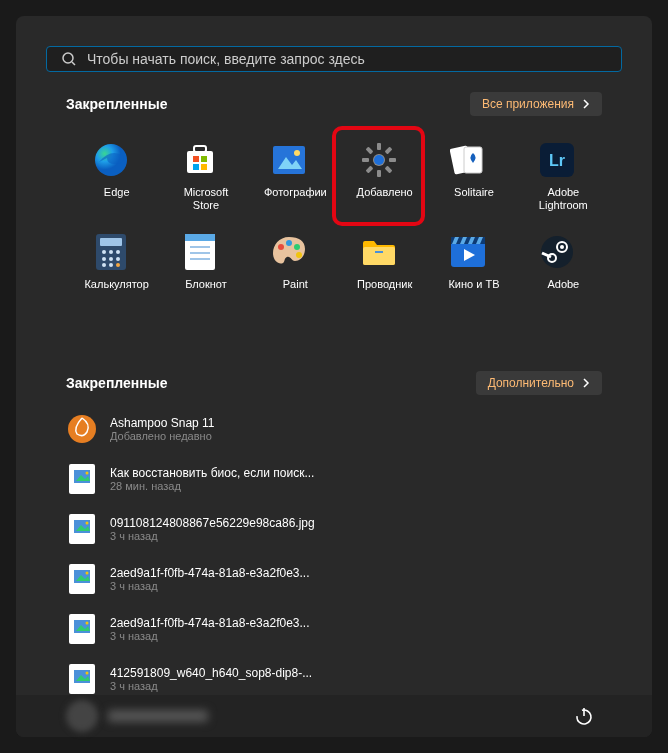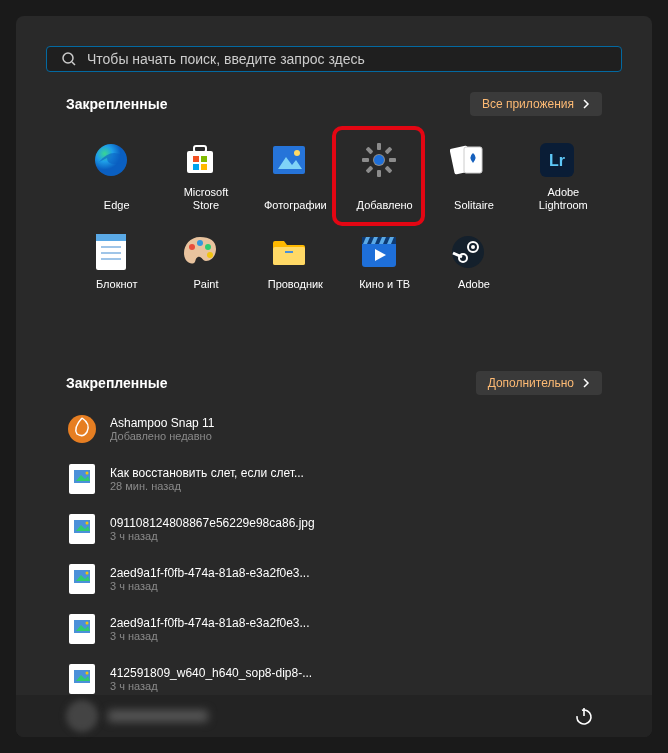--- a/index.html
+++ b/index.html
@@ -6,21 +6,21 @@
   body { background: #1a1a1a; width: 668px; height: 753px; overflow: hidden; }
   .startmenu { background: #292929; width: 636px; height: 721px; margin: 16px; border-radius: 8px; position: relative; display: flex; flex-direction: column; }
   .search-bar { margin: 30px 30px 20px 30px; height: 36px; background: #1f1f1f; border: 1px solid #0369a1; border-radius: 4px; display: flex; align-items: center; padding: 0 14px; color: #ccc; font-size: 14px; }
   .search-bar svg { margin-right: 10px; flex-shrink:0;}
   .section { padding: 0 50px; }
   .section-head { display: flex; justify-content: space-between; align-items: center; margin-bottom: 18px; }
   .section-title { color: #fff; font-size: 14px; font-weight: 600; }
   .pill-btn { background: #3a3a3a; color: #fdba74; border: none; border-radius: 4px; padding: 5px 12px; font-size: 12px; display: flex; align-items: center; gap: 8px; cursor: pointer; }
   .pill-btn svg { flex-shrink:0; }
   .grid { display: grid; grid-template-columns: repeat(6, 1fr); gap: 4px 0; }
-  .app { display: flex; flex-direction: column; align-items: center; justify-content: space-between; padding: 6px 0 10px 0; cursor: pointer; border-radius: 4px; position: relative; }
+  .app { display: flex; flex-direction: column; align-items: center; justify-content: flex-start; padding: 6px 0 10px 0; cursor: pointer; border-radius: 4px; position: relative; }
   .app .icon-wrap { width: 40px; height: 40px; display: flex; align-items: center; justify-content: center; }
   .app .label { color: #fff; font-size: 11px; margin-top: 6px; text-align: center; line-height: 1.2; max-width: 80px; padding-left: 12px; }
   .highlight { position: absolute; border: 4px solid #e30613; border-radius: 10px; pointer-events: none; }
   .rec-section { padding: 0 50px; margin-top: 70px; }
   .rec-grid { display: grid; grid-template-columns: 1fr; column-gap: 24px; row-gap: 18px; margin-top: 4px;}
   .rec-item { display: flex; align-items: center; gap: 12px; cursor: pointer; }
   .rec-icon { width: 32px; height: 32px; flex-shrink: 0; display:flex; align-items:center; justify-content:center;}
   .rec-text { display: flex; flex-direction: column; overflow: hidden; }
   .rec-title { color: #fff; font-size: 12px; white-space: nowrap; overflow: hidden; text-overflow: ellipsis; max-width: 210px; }
   .rec-sub { color: #8a8a8a; font-size: 11px; }
@@ -135,20 +135,38 @@
       <div class="app">
         <div class="icon-wrap">
           <svg width="34" height="34" viewBox="0 0 34 34">
               <rect width="34" height="34" rx="6" fill="#0a1d36"></rect>
               <text x="17" y="23" text-anchor="middle" fill="#5fc9f8" font-size="16" font-weight="bold" font-family="Arial">Lr</text>
             </svg>
         </div>
         <div class="label">Adobe Lightroom</div>
       </div>
 
+      <div class="app">
+        <div class="icon-wrap">
+          <svg width="30" height="36" viewBox="0 0 30 36">
+              <rect width="30" height="36" rx="3" fill="#2e4a6b"></rect>
+              <rect x="4" y="4" width="22" height="8" rx="1" fill="#9fc5e8"></rect>
+              <circle cx="8" cy="18" r="2" fill="#cfe2f3"></circle>
+              <circle cx="15" cy="18" r="2" fill="#cfe2f3"></circle>
+              <circle cx="22" cy="18" r="2" fill="#cfe2f3"></circle>
+              <circle cx="8" cy="25" r="2" fill="#cfe2f3"></circle>
+              <circle cx="15" cy="25" r="2" fill="#cfe2f3"></circle>
+              <circle cx="22" cy="25" r="2" fill="#cfe2f3"></circle>
+              <circle cx="8" cy="31" r="2" fill="#cfe2f3"></circle>
+              <circle cx="15" cy="31" r="2" fill="#cfe2f3"></circle>
+              <circle cx="22" cy="31" r="2" fill="#f4a742"></circle>
+            </svg>
+        </div>
+        <div class="label">Калькулятор</div>
+      </div>
 
       <div class="app">
         <div class="icon-wrap">
           <svg width="30" height="36" viewBox="0 0 30 36">
               <rect width="30" height="36" rx="2" fill="#fff"></rect>
               <rect width="30" height="7" fill="#5aa9e6"></rect>
               <line x1="5" y1="13" x2="25" y2="13" stroke="#9fc5e8" stroke-width="2"></line>
               <line x1="5" y1="19" x2="25" y2="19" stroke="#9fc5e8" stroke-width="2"></line>
               <line x1="5" y1="25" x2="25" y2="25" stroke="#9fc5e8" stroke-width="2"></line>
             </svg>
@@ -240,21 +258,21 @@
       <div class="rec-item">
         <div class="rec-icon">
           <svg width="26" height="30" viewBox="0 0 26 30">
               <rect width="26" height="30" rx="2" fill="#fff"></rect>
               <rect x="5" y="6" width="16" height="13" fill="#4a90d9"></rect>
               <polygon points="7,17 12,11 16,15 19,12 21,17" fill="#2ecc71"></polygon>
               <circle cx="18" cy="9" r="1.5" fill="#f1c40f"></circle>
             </svg>
         </div>
         <div class="rec-text">
-          <div class="rec-title">Как восстановить слет, если слет...</div>
+          <div class="rec-title">Как восстановить биос, если поиск...</div>
           <div class="rec-sub">28 мин. назад</div>
         </div>
       </div>
 
       <div class="rec-item">
         <div class="rec-icon">
           <svg width="26" height="30" viewBox="0 0 26 30">
               <rect width="26" height="30" rx="2" fill="#fff"></rect>
               <rect x="5" y="6" width="16" height="13" fill="#4a90d9"></rect>
               <polygon points="7,17 12,11 16,15 19,12 21,17" fill="#2ecc71"></polygon>

